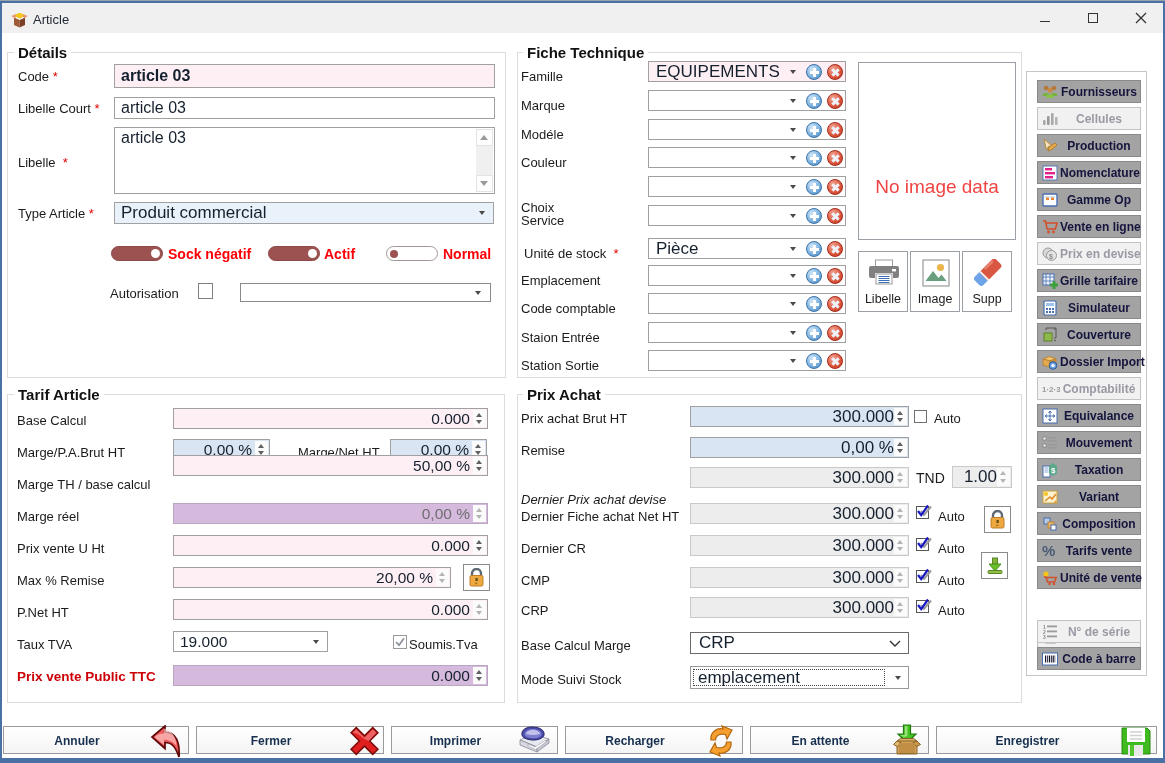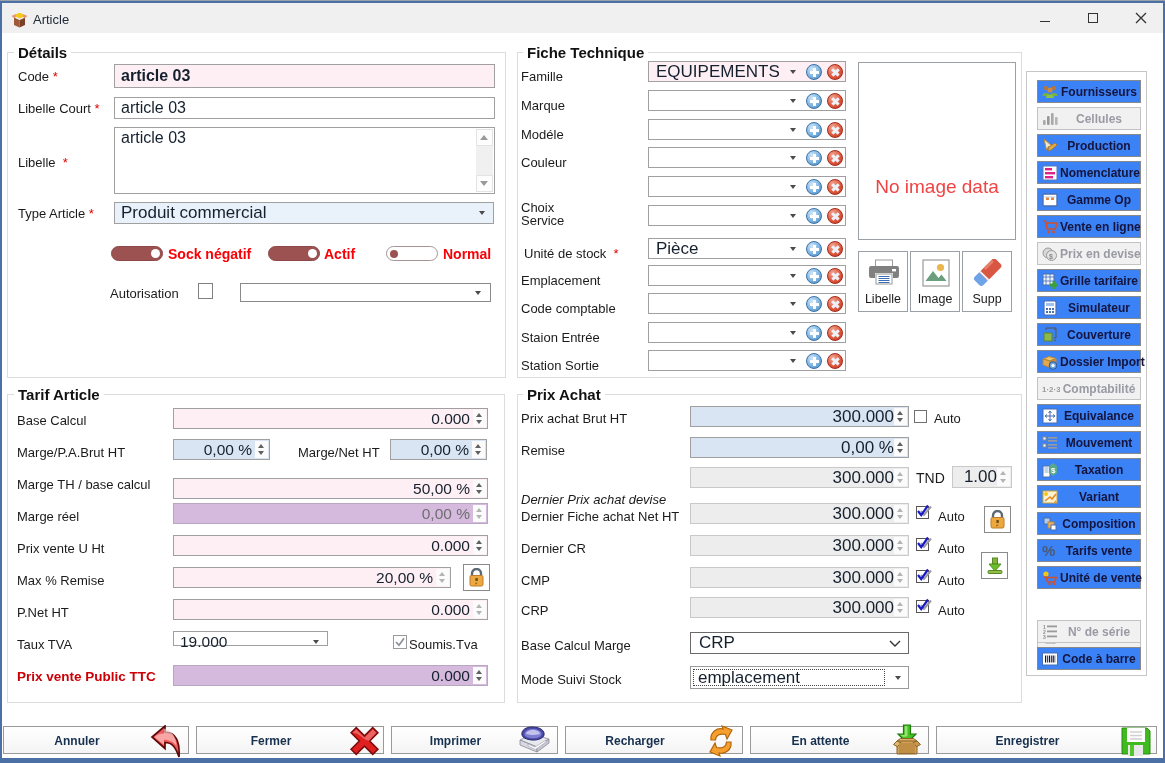--- a/index.html
+++ b/index.html
@@ -44,21 +44,21 @@
   background:radial-gradient(circle at 35% 30%, #cfe6f8 0%, #7db3e0 55%, #4a86c0 100%); border:1px solid #3a71a8; }
 .plus:before { content:""; position:absolute; left:6px; top:2.5px; width:2.6px; height:9.5px; background:#fff; }
 .plus:after { content:""; position:absolute; left:2.5px; top:6px; width:9.5px; height:2.6px; background:#fff; }
 .xbtn { position:absolute; right:2px; top:2px; width:16px; height:16px; border-radius:50%;
   background:radial-gradient(circle at 35% 30%, #f0a898 0%, #dd5940 55%, #c03520 100%); border:1px solid #a52a18; }
 .xbtn:before { content:""; position:absolute; left:2.6px; top:6.1px; width:9px; height:2.8px; background:#eef2f8; transform:rotate(45deg); }
 .xbtn:after { content:""; position:absolute; left:2.6px; top:6.1px; width:9px; height:2.8px; background:#eef2f8; transform:rotate(-45deg); }
 .imgbtn { position:absolute; top:251px; width:50px; height:61px; border:1px solid #9aa0a6; background:#fff; }
 .imgbtn svg { position:absolute; top:7px; }
 .imgbtn .t { position:absolute; left:0; right:0; bottom:5px; text-align:center; font-size:12.5px; color:#1b1b1b; }
-.sbtn { position:absolute; left:1037px; width:104px; height:23px; background:#3b82f6; border:1px solid #898989; font-size:12px; font-weight:bold; color:#14143c; }
+.sbtn { position:absolute; left:1037px; width:104px; height:23px; background:#a3a3a3; border:1px solid #898989; font-size:12px; font-weight:bold; color:#14143c; }
 .sbtn .t { position:absolute; left:22px; right:2px; top:4px; text-align:center; white-space:nowrap; }
 .sbtn svg { position:absolute; left:4px; top:3px; }
 .sbtn.dis { background:#f1f1f1; border-color:#c3c3c3; color:#9a9aa5; }
 .bbtn { position:absolute; top:726px; height:28px; border:1px solid #9a9a9a; background:linear-gradient(#ffffff,#f4f4f4); }
 .bbtn .t { position:absolute; left:0; right:38px; top:7px; text-align:center; font-size:12px; font-weight:bold; color:#17304f; }
 .bbtn svg { position:absolute; }
 </style>
 </head>
 <body>
 <div id="win"></div>
@@ -224,39 +224,39 @@
   <div class="t">Supp</div>
 </div>
 
 <div class="lbl" style="left:17px;top:413px;">Base Calcul</div>
 <div class="fld pink num" style="left:173px;top:408px;width:315px;height:21px;">0.000<span class="spin"></span></div>
 <div class="lbl" style="left:17px;top:445px;">Marge/P.A.Brut HT</div>
 <div class="fld blue num" style="left:173px;top:439px;width:97px;height:21px;">0,00 %<span class="spin"></span></div>
 <div class="lbl" style="left:298px;top:445px;">Marge/Net HT</div>
 <div class="fld blue num" style="left:390px;top:439px;width:97px;height:21px;">0,00 %<span class="spin"></span></div>
 <div class="lbl" style="left:17px;top:477px;">Marge TH / base calcul</div>
-<div class="fld pink num" style="left:173px;top:478px;width:315px;height:21px;">50,00 %<span class="spin"></span></div>
+<div class="fld pink num" style="left:173px;top:455px;width:315px;height:21px;">50,00 %<span class="spin"></span></div>
 <div class="lbl" style="left:17px;top:509px;">Marge réel</div>
 <div class="fld purp num" style="left:173px;top:503px;width:315px;height:21px;color:#6e6e6e;border-color:#b9a6c0;">0,00 %<span class="spin dis"></span></div>
 <div class="lbl" style="left:17px;top:541px;">Prix vente U Ht</div>
 <div class="fld pink num" style="left:173px;top:535px;width:315px;height:21px;">0.000<span class="spin"></span></div>
 <div class="lbl" style="left:17px;top:573px;">Max % Remise</div>
 <div class="fld pink num" style="left:173px;top:567px;width:278px;height:21px;">20,00 %<span class="spin dis"></span></div>
 <div class="abs" style="left:463px;top:564px;width:27px;height:27px;border:1px solid #8a8a8a;background:#fff;">
   <svg width="17" height="19" viewBox="0 0 17 19" style="position:absolute;left:4px;top:3px;">
     <path d="M4 8 v-2.5 a4.5 4.5 0 0 1 9 0 V8" fill="none" stroke="#5d6a75" stroke-width="2.4"></path>
     <rect x="2" y="7.5" width="13" height="10.5" rx="1.5" fill="#eda83f" stroke="#c07d28"></rect>
     <rect x="7.4" y="10" width="2.4" height="3" fill="#6b5214"></rect>
     <path d="M7.6 14.8 l2 0 l-2.4 2 z" fill="#6b5214"></path>
   </svg>
 </div>
 <div class="lbl" style="left:17px;top:605px;">P.Net HT</div>
 <div class="fld pink num" style="left:173px;top:599px;width:315px;height:21px;">0.000<span class="spin dis"></span></div>
 <div class="lbl" style="left:17px;top:637px;">Taux TVA</div>
-<div class="fld" style="left:173px;top:631px;width:155px;height:15px;background:#fff;line-height:19px;padding-left:6px;font-size:15.5px;">19.000
+<div class="fld" style="left:173px;top:631px;width:155px;height:21px;background:#fff;line-height:19px;padding-left:6px;font-size:15.5px;">19.000
   <div class="combo-arr" style="right:8px;top:8px;"></div>
 </div>
 <div class="cb" style="left:393px;top:635px;width:14px;height:14px;border-color:#9a9a9a;"></div>
 <svg class="abs" style="left:393px;top:635px;" width="14" height="14">
     <path d="M3 7 l3 3.2 L11 3.2" fill="none" stroke="#8a9199" stroke-width="1.7"></path>
   </svg>
 <div class="lbl" style="left:409px;top:637px;">Soumis.Tva</div>
 <div class="lbl" style="left:17px;top:669px;font-weight:bold;color:#cc0007;font-size:13.5px;">Prix vente Public TTC</div>
 <div class="fld purp num" style="left:173px;top:665px;width:315px;height:21px;border-color:#b9a6c0;">0.000<span class="spin"></span></div>
 

